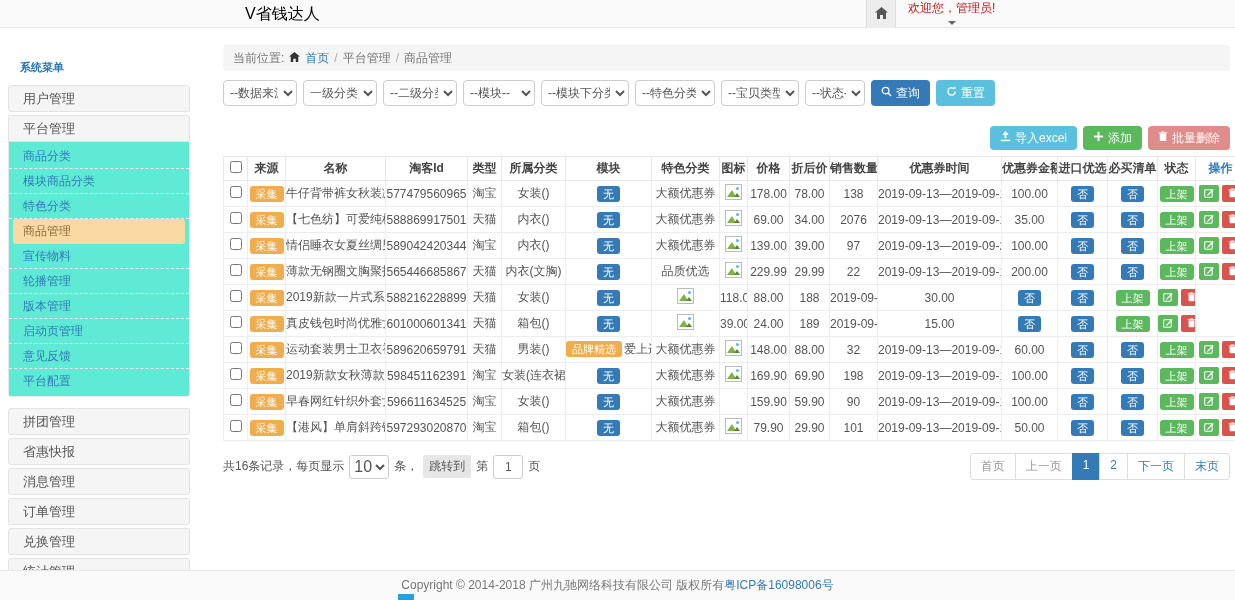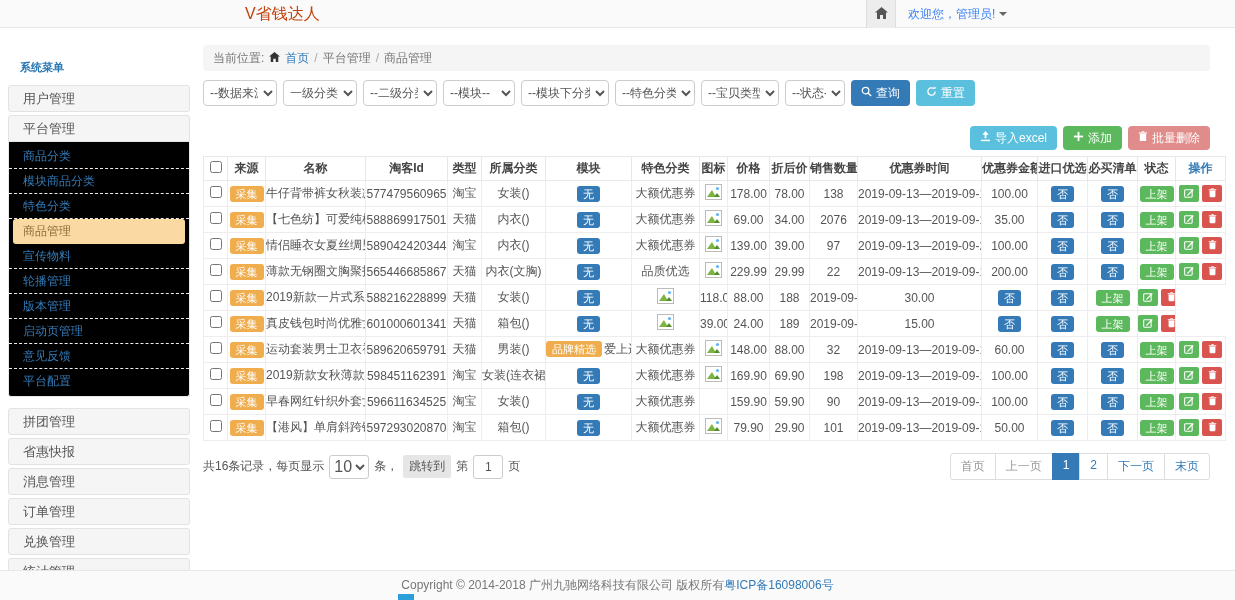--- a/index.html
+++ b/index.html
@@ -1,38 +1,38 @@
 <!DOCTYPE html>
 <html><head>
 <meta charset="utf-8">
 <style>
   * { margin:0; padding:0; box-sizing:border-box; }
   html,body { width:1235px; height:600px; overflow:hidden; }
   body { font-family:"Liberation Sans","DejaVu Sans",sans-serif; font-size:12px; color:#555; background:#fff; position:relative; }
 
   
   .topbar { position:absolute; left:0; top:0; width:1235px; height:28px; background:#fafafa; border-bottom:1px solid #e7e7e7; }
-  .topbar-title { position:absolute; left:245px; top:0; line-height:28px; font-size:16px; color:#c2410c; }
+  .topbar-title { position:absolute; left:245px; top:0; line-height:28px; font-size:16px; color:#000000; }
   .topbar-right { position:absolute; left:866px; top:0; height:28px; display:flex; align-items:stretch; }
   .home-btn { width:30px; display:flex; align-items:center; justify-content:center; background:#ededed; border-left:1px solid #ddd; border-right:1px solid #ddd; cursor:pointer; }
-  .welcome { display:flex; align-items:center; gap:4px; padding:0 12px; color:#3b82f6; cursor:pointer; }
+  .welcome { display:flex; align-items:center; gap:4px; padding:0 12px; color:#b91c1c; cursor:pointer;flex-direction:column; }
   .caret-down { display:inline-block; width:0; height:0; border-left:4px solid transparent; border-right:4px solid transparent; border-top:4px solid #666; }
 
   
   .sidebar { position:absolute; left:8px; top:52px; width:182px; }
   .sidebar-heading { color:#2a78b5; font-weight:bold; font-size:11px; padding:8px 12px 10px 12px; }
   .menu-group { background:#f5f5f5; border:1px solid #e3e3e3; border-radius:3px; height:27px; line-height:25px; padding-left:14px; color:#555; font-size:13px; margin-bottom:3px; cursor:pointer; }
-  .submenu { background:#000000; border:1px solid #e8e8e8; border-top:none; border-radius:0 0 3px 3px; margin-bottom:3px; padding:2px 0; }
+  .submenu { background:#5eead4; border:1px solid #e8e8e8; border-top:none; border-radius:0 0 3px 3px; margin-bottom:3px; padding:2px 0; }
   .submenu-item { height:25px; line-height:24px; padding-left:14px; color:#337ab7; font-size:12px; border-bottom:1px dashed #eee; cursor:pointer; white-space:nowrap; }
   .submenu-item:last-child { border-bottom:none; }
   .submenu-item.active { background:#fbd9a2; border-radius:3px; margin:0 4px; padding-left:10px; color:#8a6d3b; border-bottom-color:transparent; }
   .bottom-gap { height:8px; }
 
   
-  .main { position:absolute; left:203px; top:45px; width:1007px; }
+  .main { position:absolute; left:223px; top:45px; width:1007px; }
   .breadcrumb { background:#f5f5f5; border-radius:4px; height:26px; line-height:26px; padding:0 10px; color:#777; display:flex; align-items:center; gap:5px; }
   .breadcrumb a { color:#337ab7; text-decoration:none; cursor:pointer; }
   .crumb-sep { color:#aaa; }
 
   .filters { margin-top:9px; display:flex; gap:6px; align-items:center; }
   .filter-select { height:26px; border:1px solid #ccc; border-radius:4px; background:#fff; color:#555; font-size:12px; padding:0 2px; font-family:inherit; cursor:pointer; }
   .filter-input { height:26px; width:118px; border:1px solid #ccc; border-radius:4px; padding:0 8px; font-size:12px; color:#555; font-family:inherit; }
   .filter-input::placeholder { color:#aaa; }
   .btn { display:inline-flex; align-items:center; gap:4px; border:none; border-radius:4px; color:#fff; font-size:12px; height:26px; padding:0 10px; cursor:pointer; font-family:inherit; }
   .btn-primary { background:#337ab7; }

